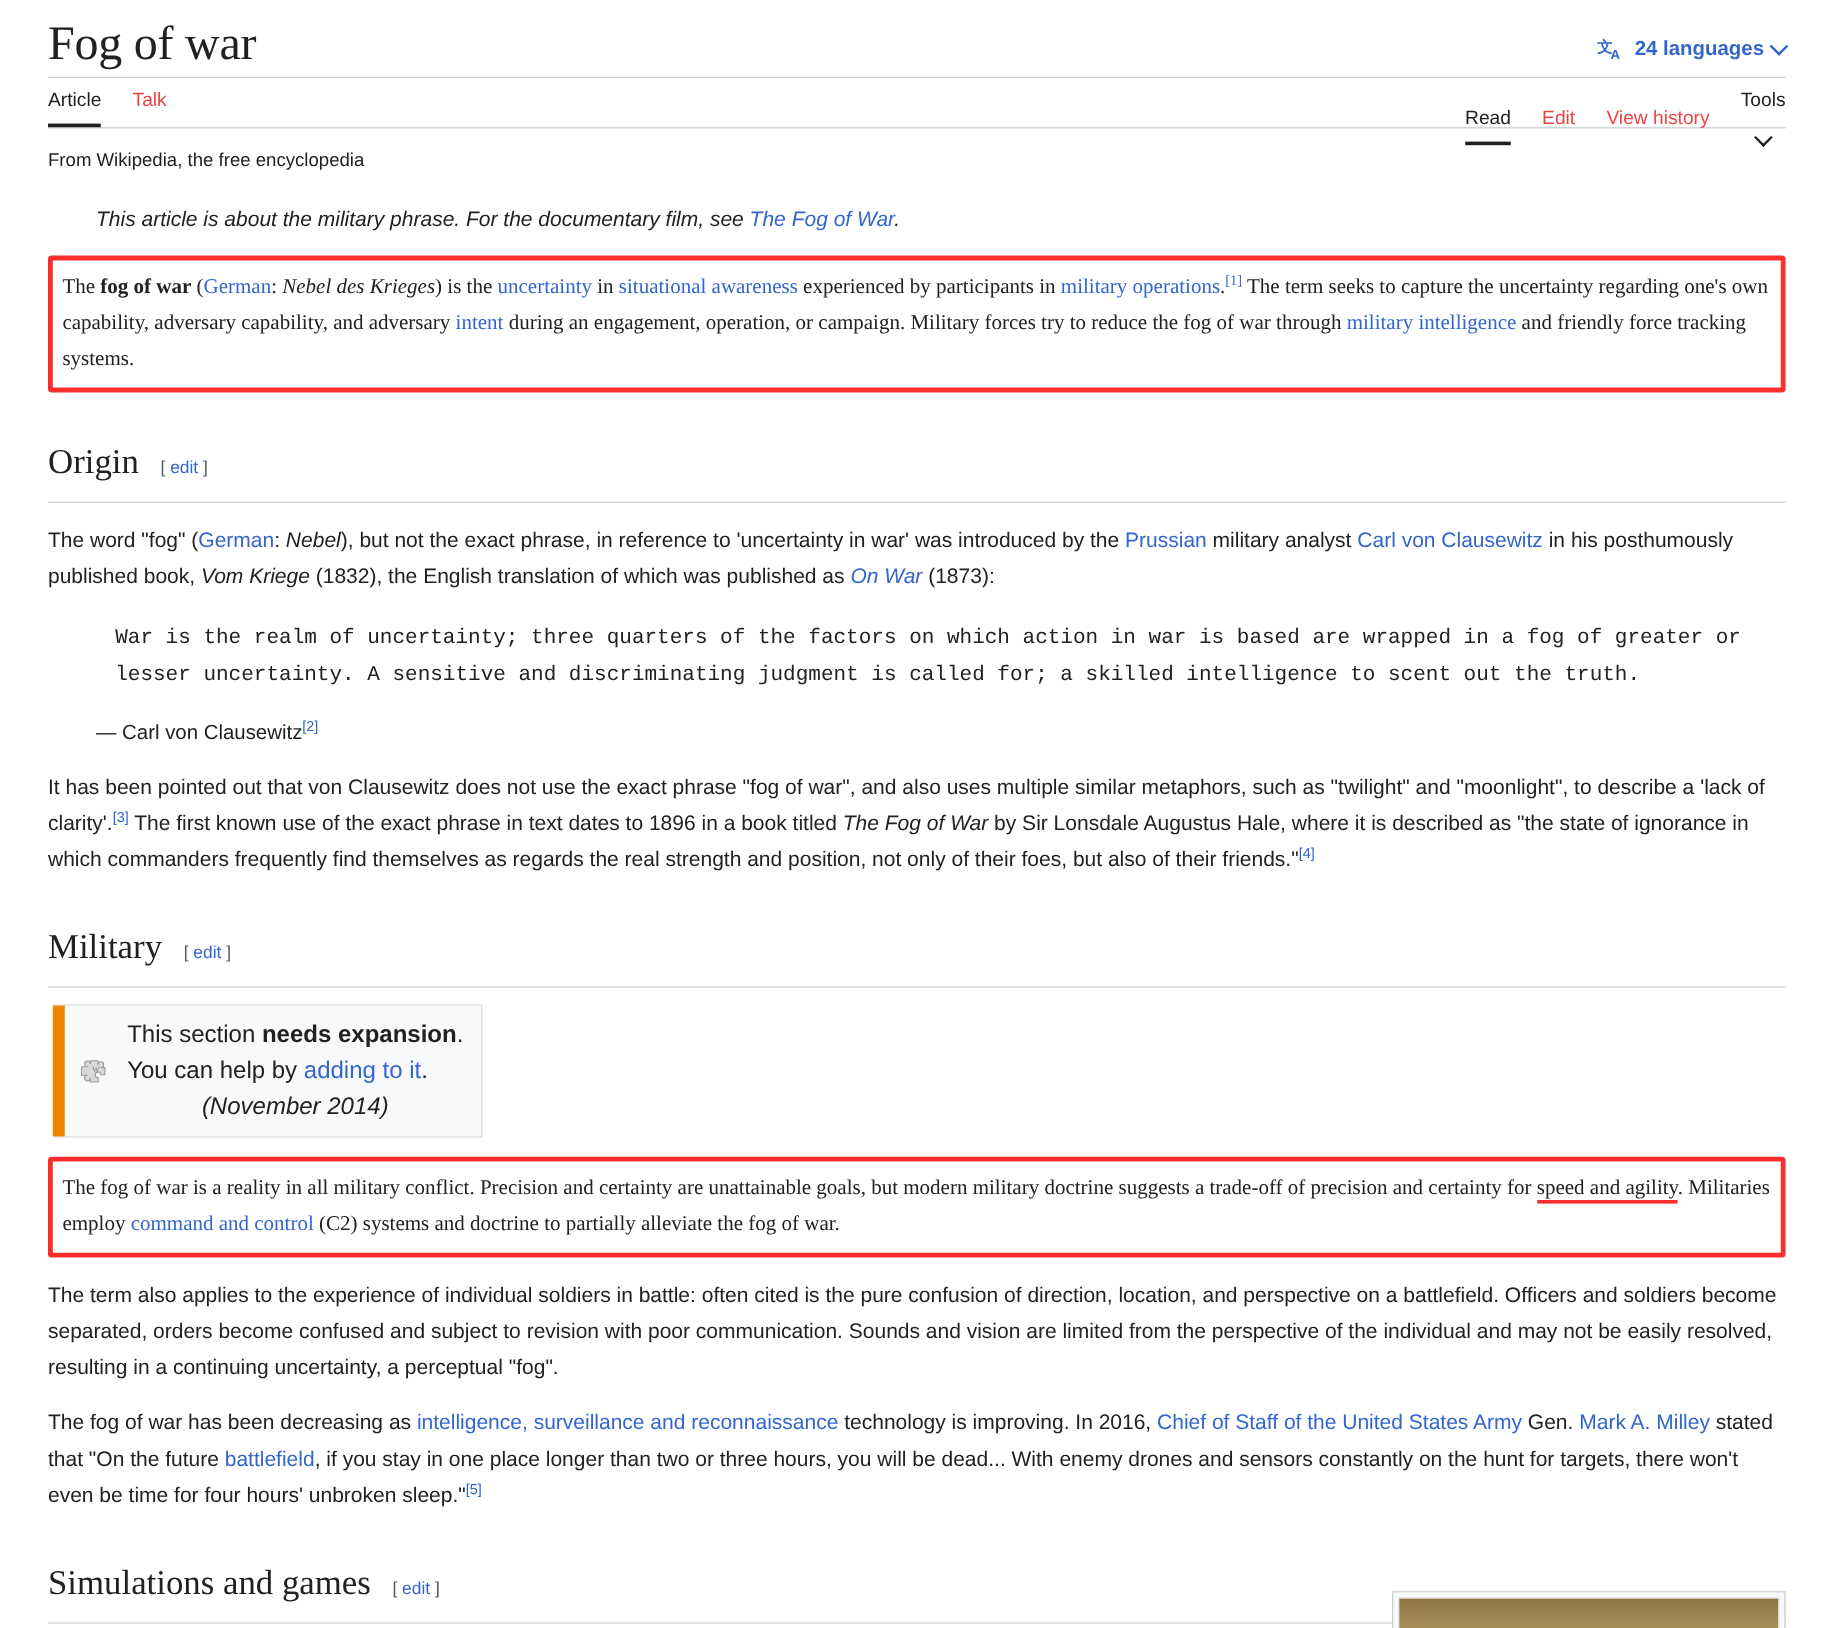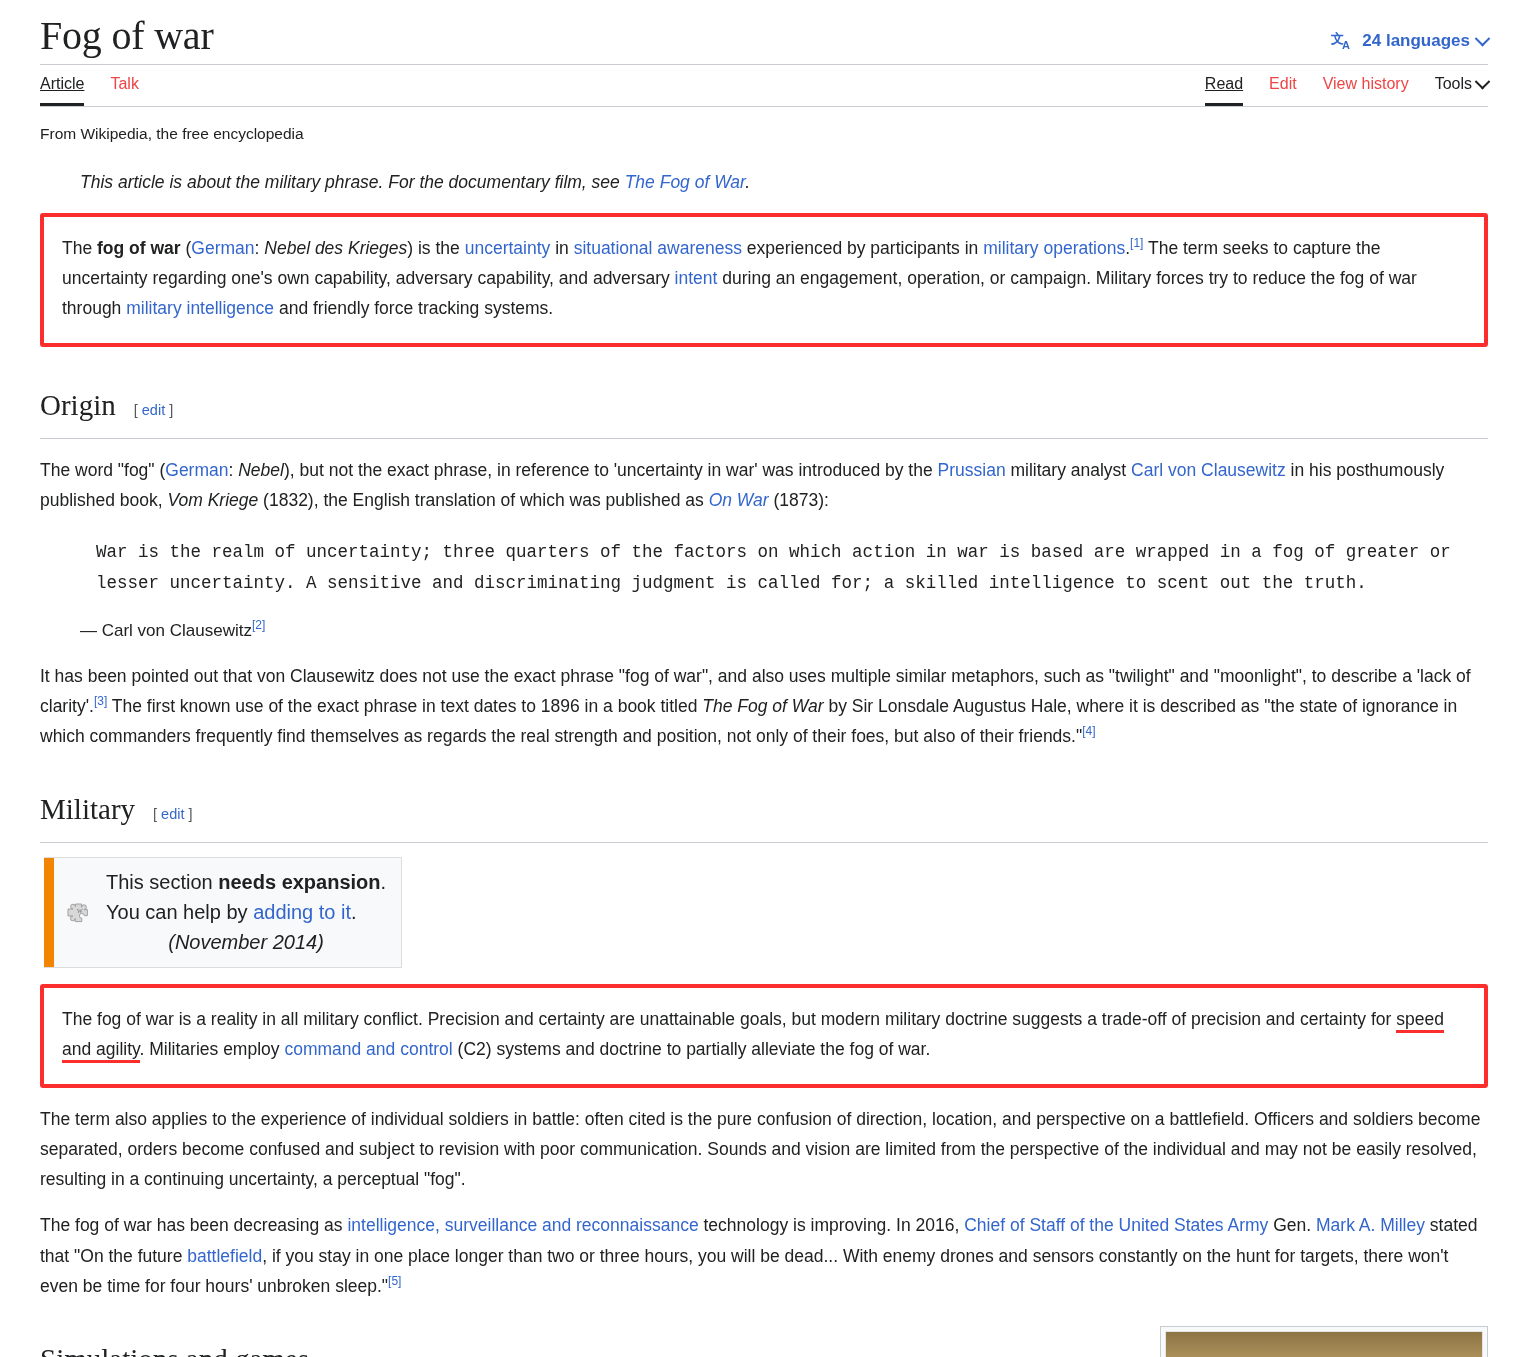--- a/index.html
+++ b/index.html
@@ -79,33 +79,33 @@
   .tab {
     font-size: 16px;
     padding: 10px 0 12px 0;
     margin-right: 26px;
     position: relative;
     cursor: pointer;
     color: #ef4444;
   }
   .tab.selected {
     color: #202122;
-    text-decoration: underline;
   }
   .tab.selected::after {
     content: "";
     position: absolute;
     left: 0; right: 0; bottom: -1px;
     height: 3px;
     background: #202122;
   }
   .tabs-right .tab { margin-right: 0; margin-left: 26px; }
   .tools-tab {
-    display: flex; align-items: center; gap: 5px;
-    color: #202122;
+    display: flex; align-items: center; gap: 19px;
+    color: #202122;
+    flex-direction: column;
   }
 
   .from-wp {
     font-size: 15.5px;
     color: #202122;
     margin: 18px 0 0 0;
   }
 
   
   .content { font-size: 17.5px; line-height: 1.72; }
@@ -116,21 +116,21 @@
   }
   p.body-p { margin: 16px 0 0 0; }
 
   .redbox {
     border: 4px solid #fb2d2d;
     border-radius: 3px;
     padding: 6px 8px 10px 8px;
     margin-top: 16px;
     background: #fff;
   }
-  .redbox p { margin: 10px; }
+  .redbox p { margin: 0; font-family: Liberation Serif, serif; }
   .redbox p + p { margin-top: 16px; }
 
   .red-underline {
     border-bottom: 3px solid #fb2d2d;
     padding-bottom: 1px;
   }
 
   h2.section {
     font-family: "Liberation Serif", serif;
     font-size: 29px;

